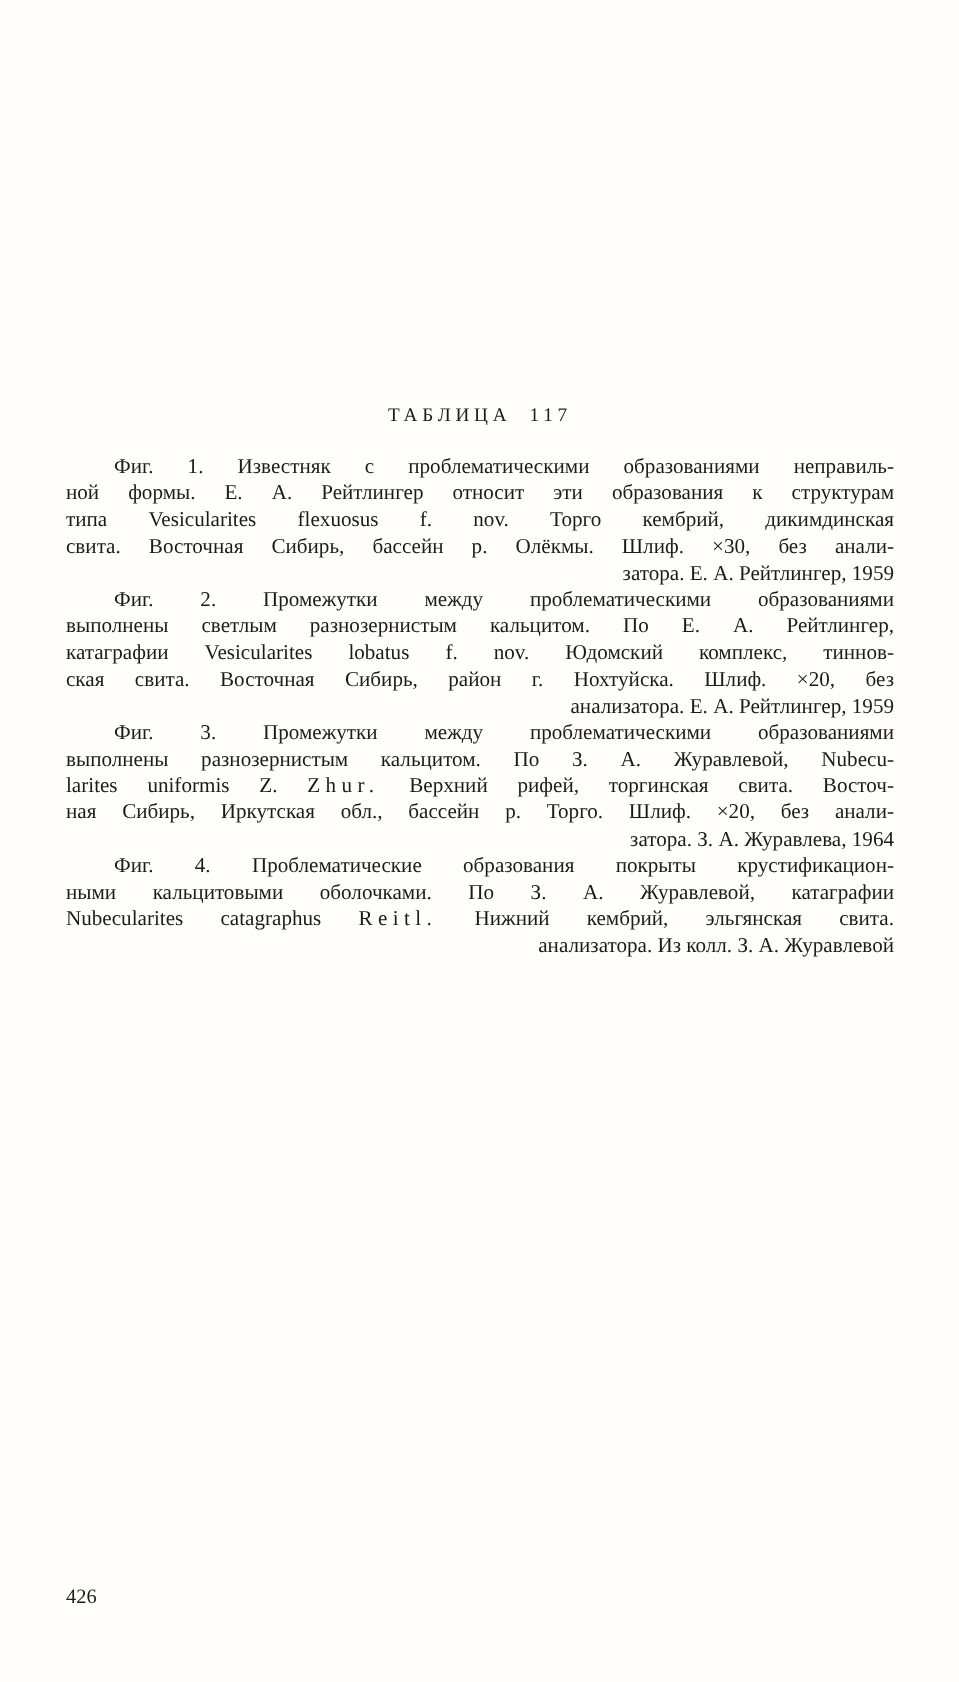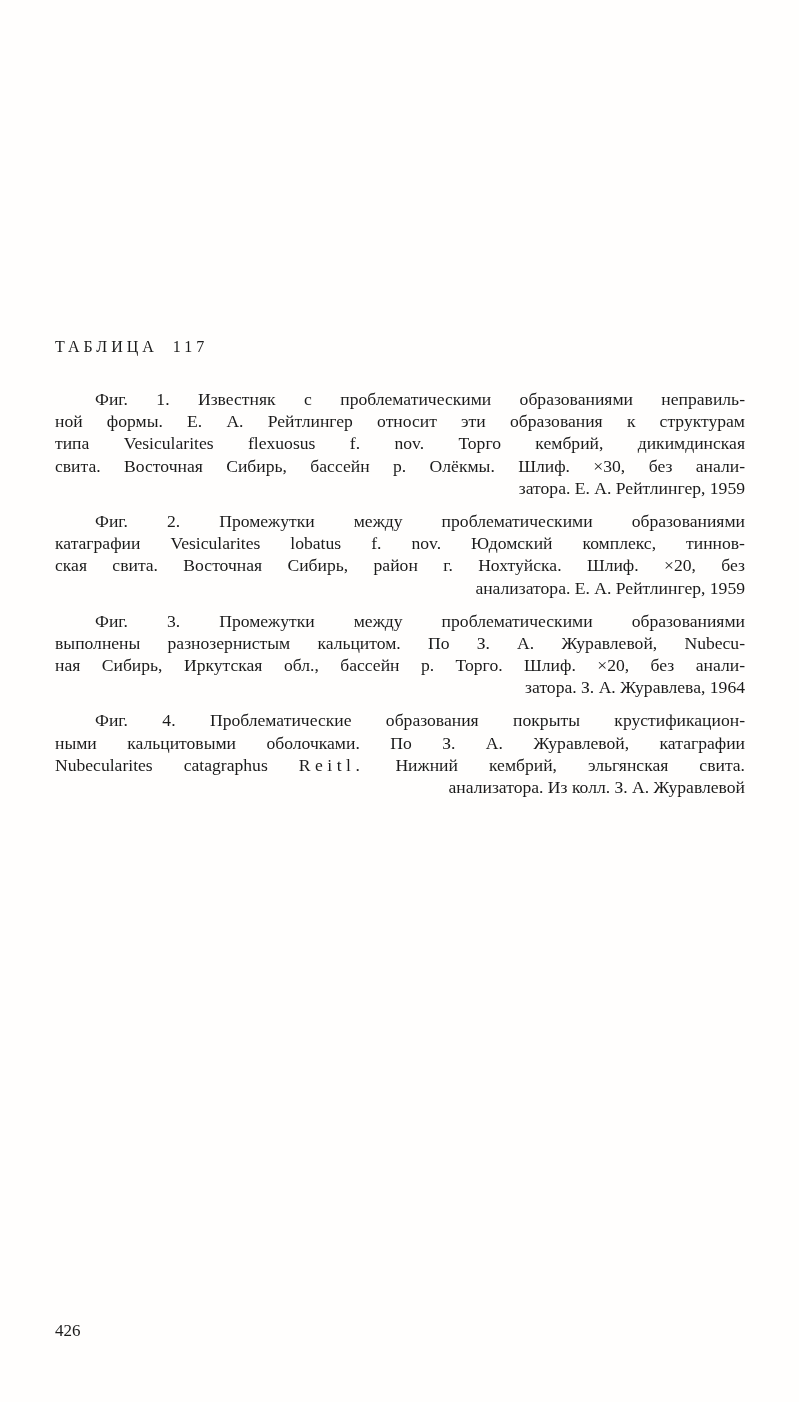--- a/index.html
+++ b/index.html
@@ -18,21 +18,21 @@
   .page {
     position: absolute;
     inset: 0;
     background: #fffefd;
   }
   .plate-title {
     position: absolute;
     top: 338px;
     left: 55px;
     width: 690px;
-    text-align: left;
+    text-align: center;
     font-size: 16px;
     letter-spacing: 4px;
     word-spacing: 7px;
     white-space: nowrap;
   }
   .captions {
     position: absolute;
     top: 377px;
     left: 55px;
     width: 690px;
@@ -44,21 +44,20 @@
     white-space: nowrap;
     text-align: right;
   }
   .line.just {
     white-space: normal;
     text-align: justify;
     text-align-last: justify;
   }
   .line.indent {
     text-indent: 40px;
-    margin-top: 11px;
   }
   .italic {
   }
   .letterspace {
     letter-spacing: 4.5px;
   }
   .page-number {
     position: absolute;
     left: 55px;
     top: 1321px;
@@ -71,25 +70,27 @@
 <div class="page">
   <div class="plate-title">ТАБЛИЦА 117</div>
 
   <div class="captions">
       <div class="line just indent"><span>Фиг. 1. Известняк с проблематическими образованиями неправиль-</span></div>
       <div class="line just"><span>ной формы. Е. А. Рейтлингер относит эти образования к структурам</span></div>
       <div class="line just"><span>типа </span><span class="italic">Vesicularites flexuosus</span><span> f. nov. Торго кембрий, дикимдинская</span></div>
       <div class="line just"><span>свита. Восточная Сибирь, бассейн р. Олёкмы. Шлиф. ×30, без анали-</span></div>
       <div class="line"><span>затора. Е. А. Рейтлингер, 1959</span></div>
       <div class="line just indent"><span>Фиг. 2. Промежутки между проблематическими образованиями</span></div>
+      <div class="line just"><span>выполнены светлым разнозернистым кальцитом. По Е. А. Рейтлингер,</span></div>
       <div class="line just"><span>катаграфии </span><span class="italic">Vesicularites lobatus</span><span> f. nov. Юдомский комплекс, тиннов-</span></div>
       <div class="line just"><span>ская свита. Восточная Сибирь, район г. Нохтуйска. Шлиф. ×20, без</span></div>
       <div class="line"><span>анализатора. Е. А. Рейтлингер, 1959</span></div>
       <div class="line just indent"><span>Фиг. 3. Промежутки между проблематическими образованиями</span></div>
       <div class="line just"><span>выполнены разнозернистым кальцитом. По З. А. Журавлевой, </span><span class="italic">Nubecu-</span></div>
+      <div class="line just"><span class="italic">larites uniformis</span><span> Z. </span><span class="letterspace">Zhur.</span><span> Верхний рифей, торгинская свита. Восточ-</span></div>
       <div class="line just"><span>ная Сибирь, Иркутская обл., бассейн р. Торго. Шлиф. ×20, без анали-</span></div>
       <div class="line"><span>затора. З. А. Журавлева, 1964</span></div>
       <div class="line just indent"><span>Фиг. 4. Проблематические образования покрыты крустификацион-</span></div>
       <div class="line just"><span>ными кальцитовыми оболочками. По З. А. Журавлевой, катаграфии</span></div>
       <div class="line just"><span class="italic">Nubecularites catagraphus</span><span> </span><span class="letterspace">Reitl.</span><span> Нижний кембрий, эльгянская свита.</span></div>
       <div class="line"><span>анализатора. Из колл. З. А. Журавлевой</span></div>
     </div>
 
   <div class="page-number">426</div>
 </div>

